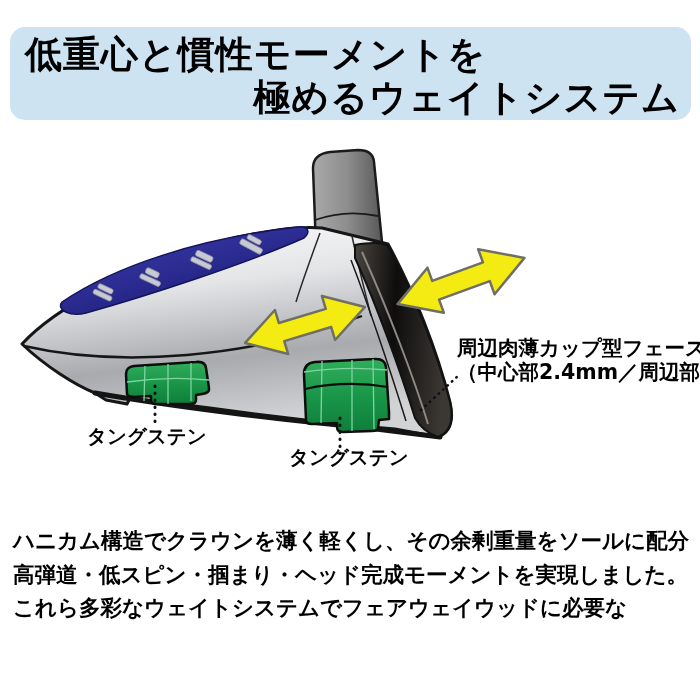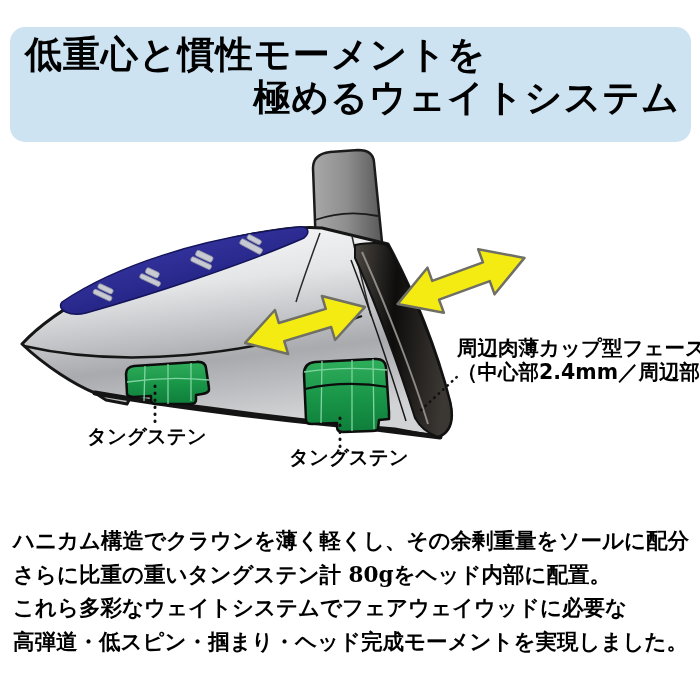--- a/index.html
+++ b/index.html
@@ -2,21 +2,21 @@
 <html><head>
 <meta charset="utf-8">
 <style>
   html,body{margin:0;padding:0;background:#ffffff;}
   #stage{
     position:relative;width:700px;height:700px;background:#ffffff;overflow:hidden;
     font-family:"DejaVu Sans","Liberation Sans",sans-serif;color:#000;
   }
   
   .banner{
-    position:absolute;left:10px;top:27px;width:681px;height:115px;
+    position:absolute;left:10px;top:27px;width:681px;height:93px;
     background:#cde3f2;border-radius:15px;
   }
   .banner .l1{
     position:absolute;left:15px;top:3px;
     font-size:37px;font-weight:bold;letter-spacing:1px;white-space:nowrap;
   }
   .banner .l2{
     position:absolute;right:11px;top:46px;text-align:center;
     font-size:37px;font-weight:bold;letter-spacing:1px;white-space:nowrap;
   }
@@ -185,18 +185,17 @@
   </div>
   <div class="callout w30-label">
     <span class="row">タングステン</span>
   </div>
   <div class="callout w50-label">
     <span class="row">タングステン</span>
   </div>
 
   <div class="desc">
     <span class="line">ハニカム構造でクラウンを薄く軽くし、その余剰重量をソールに配分（肉厚ソール化）</span>
-    <span class="line">さらに比重の重いタングステン計 80gをヘッド内部に配置。</span>
+    <span class="line">高弾道・低スピン・掴まり・ヘッド完成モーメントを実現しました。</span>
     <span class="line">これら多彩なウェイトシステムでフェアウェイウッドに必要な</span>
-    <span class="line">高弾道・低スピン・掴まり・ヘッド完成モーメントを実現しました。</span>
   </div>
 
 </div>
 
 </body></html>

